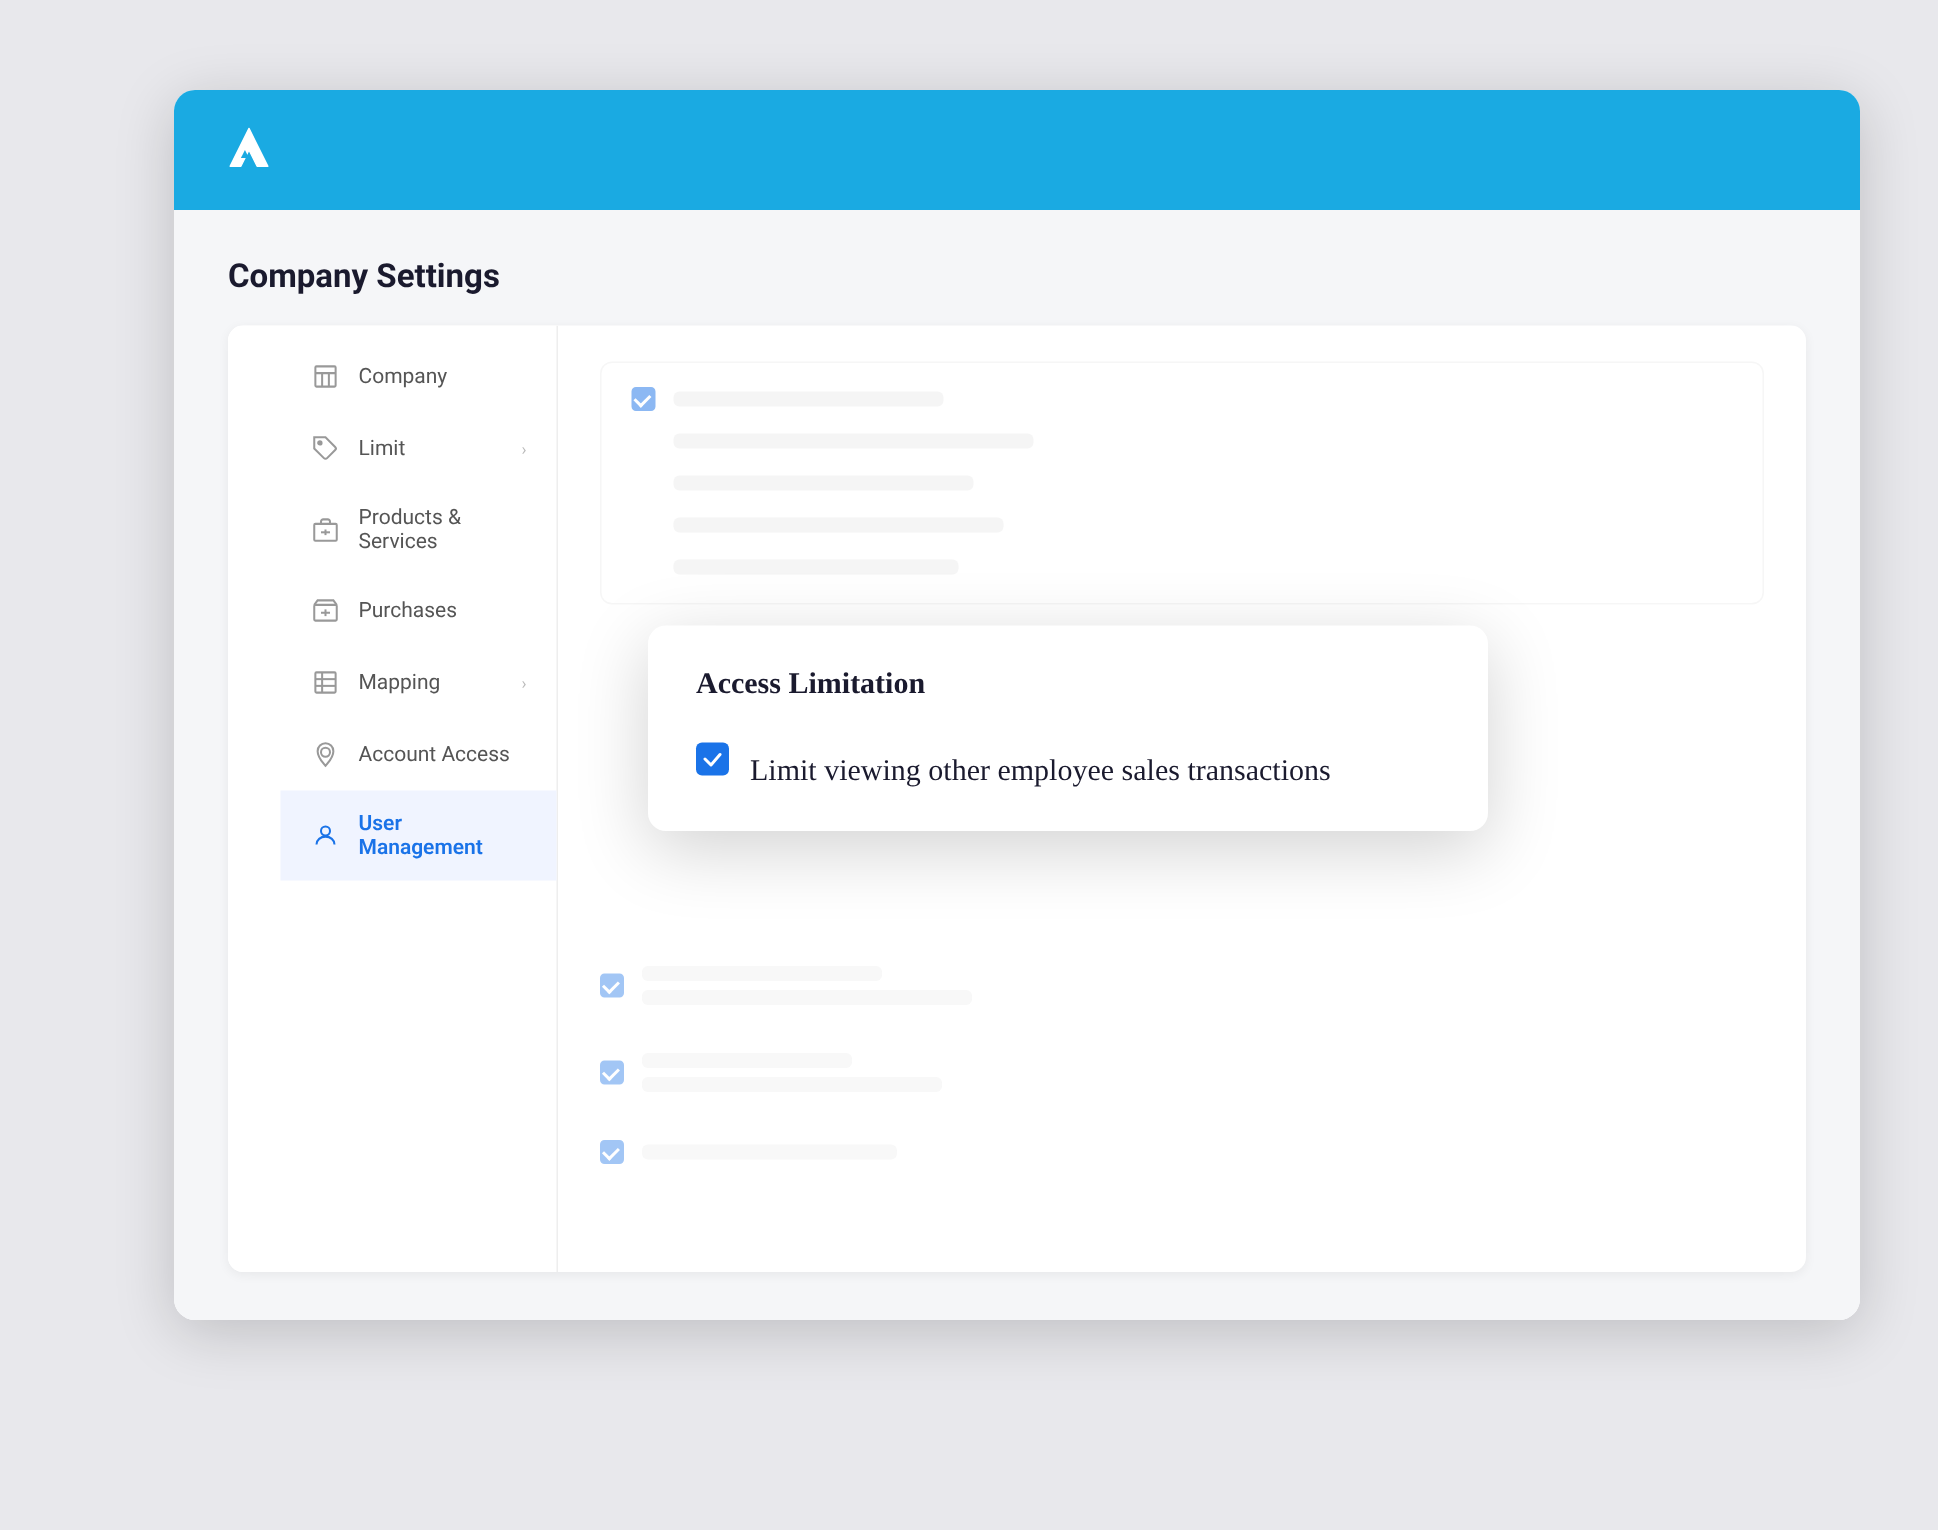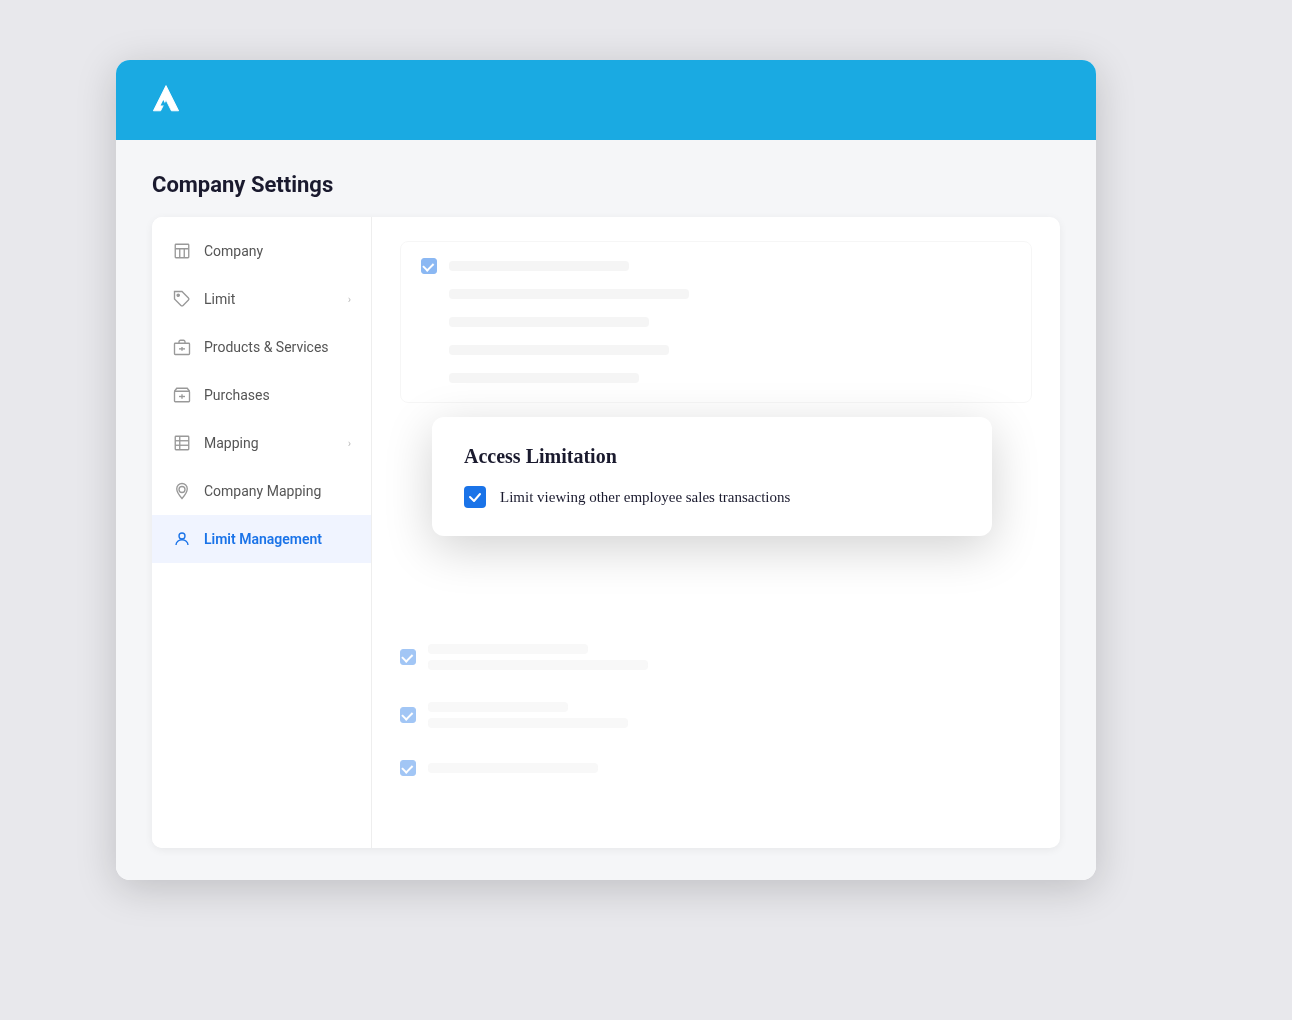--- a/index.html
+++ b/index.html
@@ -30,21 +30,21 @@
       height: 780px;
       background: #d0d0d8;
       border-radius: 18px;
     }
 
     
     .main-window {
       position: absolute;
       top: 0;
       left: 20px;
-      width: 980px;
+      width: 1124px;
       height: 820px;
       background: #fff;
       border-radius: 14px;
       overflow: hidden;
       box-shadow: 0 8px 40px rgba(0,0,0,0.18);
     }
 
     
     .header-bar {
       width: 100%;
@@ -104,20 +104,21 @@
 
     .nav-item {
       display: flex;
       align-items: center;
       padding: 14px 20px;
       cursor: pointer;
       color: #555;
       font-size: 14px;
       gap: 12px;
       transition: background 0.15s;
+      margin-left: 35px;
     }
 
     .nav-item.active {
       background: #f0f4ff;
       color: #1a73e8;
     }
 
     .nav-item .nav-icon {
       width: 20px;
       height: 20px;
@@ -241,23 +242,24 @@
       align-items: center;
       justify-content: center;
     }
 
     .checkbox-blue svg {
       width: 14px;
       height: 14px;
     }
 
     .popup-text {
-      font-size: 15px;
+      font-size: 20px;
       color: #1a1a2e;
       font-weight: 400;
+      margin-top: 17px;
     }
 
     
     .lower-rows {
       position: absolute;
       bottom: 40px;
       left: 28px;
       right: 28px;
     }
 
@@ -357,31 +359,31 @@
             <span class="nav-arrow">›</span>
           </div>
 
           <div class="nav-item">
             <span class="nav-icon">
               <svg width="18" height="18" viewBox="0 0 24 24" fill="none" stroke="currentColor" stroke-width="1.8">
                 <circle cx="12" cy="10" r="4"></circle>
                 <path d="M12 2C8.13 2 5 5.13 5 9c0 5.25 7 13 7 13s7-7.75 7-13c0-3.87-3.13-7-7-7z"></path>
               </svg>
             </span>
-            <span class="nav-label">Company Mapping</span>
+            <span class="nav-label">Account Access</span>
           </div>
 
           <div class="nav-item active">
             <span class="nav-icon">
               <svg width="18" height="18" viewBox="0 0 24 24" fill="none" stroke="#1a73e8" stroke-width="1.8">
                 <circle cx="12" cy="8" r="4"></circle>
                 <path d="M4 20c0-4 3.6-7 8-7s8 3 8 7"></path>
               </svg>
             </span>
-            <span class="nav-label" style="color:#1a73e8;font-weight:600;">Limit Management</span>
+            <span class="nav-label" style="color:#1a73e8;font-weight:600;">User Management</span>
           </div>
 
         </nav>
 
         <div class="main-panel">
 
           <div class="content-section" style="opacity:0.5;">
             <div class="blurred-row">
               <div class="check-placeholder checked"></div>
               <div class="text-bar" style="width:180px;"></div>

